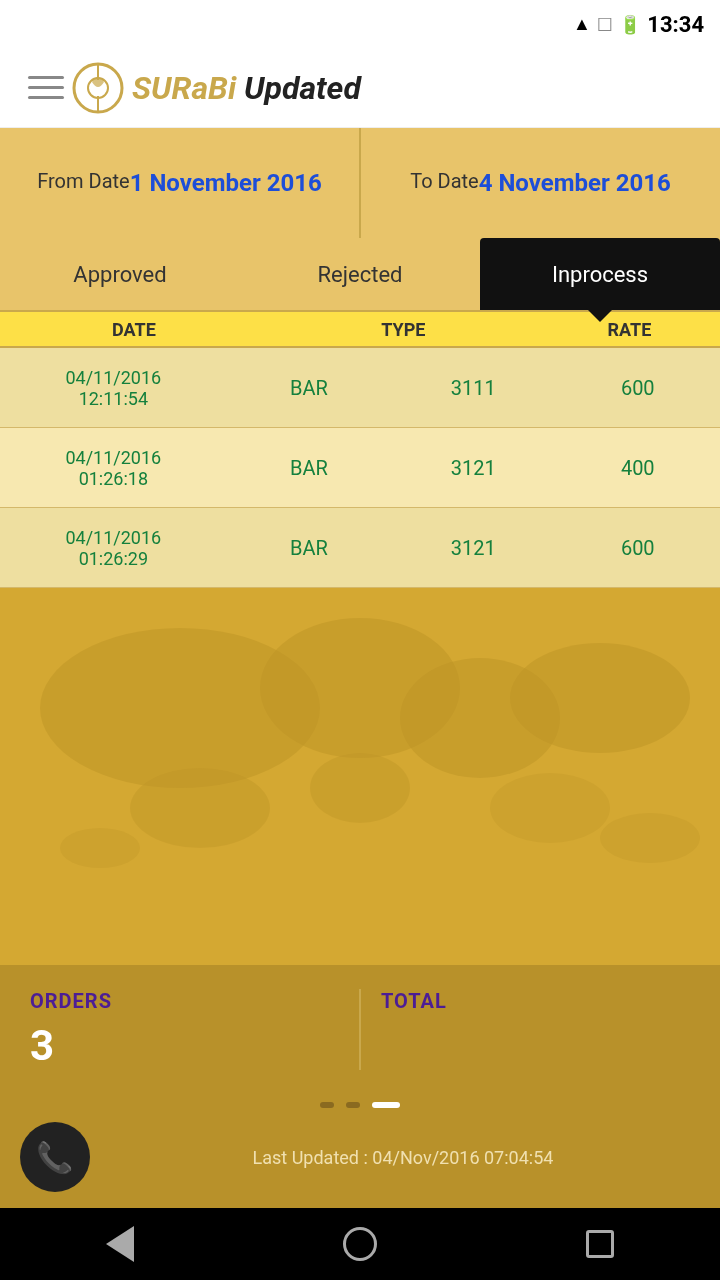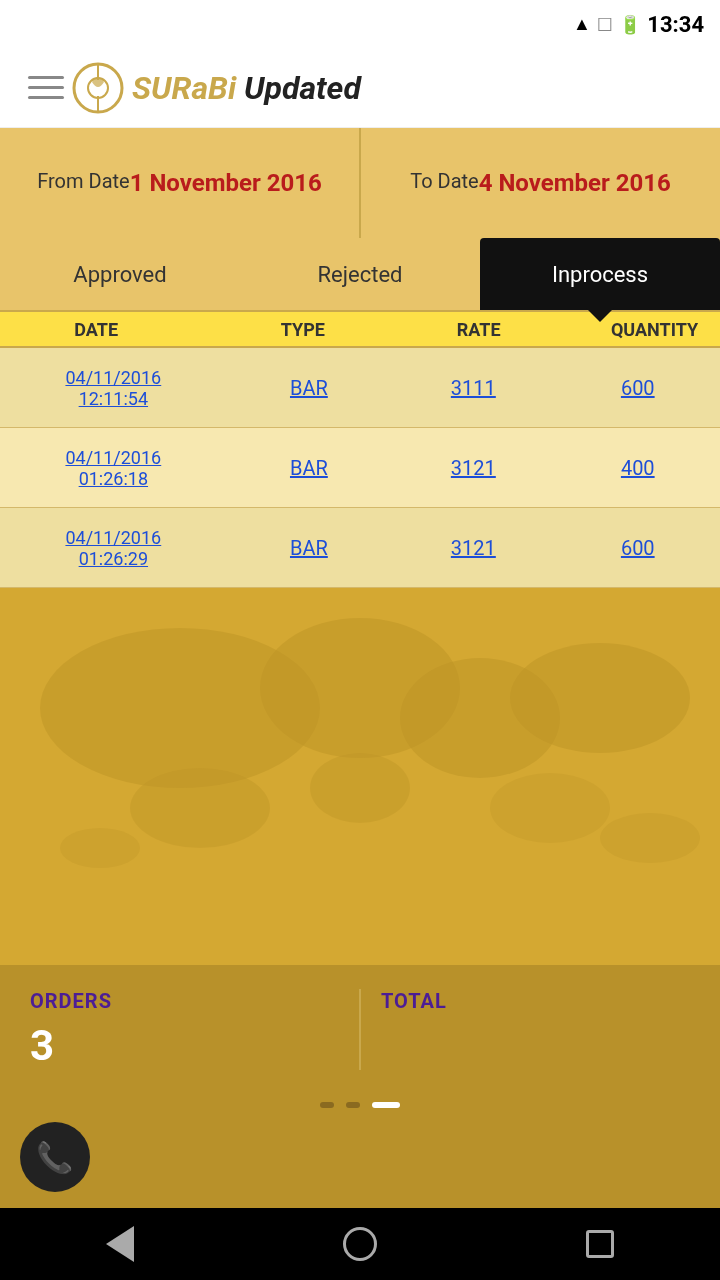--- a/index.html
+++ b/index.html
@@ -97,21 +97,21 @@
       border-right: 2px solid #c9a84c;
     }
     .date-label {
       font-size: 20px;
       color: #333;
       margin-bottom: 4px;
     }
     .date-value {
       font-size: 24px;
       font-weight: bold;
-      color: #b91c1c;
+      color: #1d4ed8;
     }
 
     
     .tab-bar {
       background: #e8c46a;
       display: flex;
       position: relative;
       height: 72px;
     }
     .tab {
@@ -180,24 +180,23 @@
     }
     .table-row:nth-child(odd) {
       background: #f7e8b0;
     }
     .td {
       flex: 1;
       display: flex;
       align-items: center;
       justify-content: center;
       font-size: 20px;
-      color: #1d4ed8;
+      color: #15803d;
       text-align: center;
       padding: 8px 20px;
-      text-decoration: underline;
     }
     .td:first-child {
       flex: 1.5;
       font-size: 18px;
     }
 
     
     .map-area {
       flex: 1;
       background: #d4a832;
@@ -378,21 +377,20 @@
   <div class="tab active">
     <span>Inprocess</span>
   </div>
 </div>
 
 <div class="table-container">
   <div class="table-header">
     <div class="th">DATE</div>
     <div class="th">TYPE</div>
     <div class="th">RATE</div>
-    <div class="th">QUANTITY</div>
   </div>
   <div class="table-row">
     <div class="td" style="white-space:pre-line;">04/11/2016
 12:11:54</div>
     <div class="td">BAR</div>
     <div class="td">3111</div>
     <div class="td">600</div>
   </div>
   <div class="table-row">
     <div class="td" style="white-space:pre-line;">04/11/2016
@@ -439,20 +437,21 @@
 <div class="pagination-dots">
   <div class="dot"></div>
   <div class="dot"></div>
   <div class="dot active"></div>
 </div>
 
 <div class="bottom-bar">
   <div class="phone-btn">
     <span class="phone-icon">📞</span>
   </div>
+  <span class="last-updated">Last Updated :  04/Nov/2016 07:04:54</span>
 </div>
 
 <div class="android-nav">
   <div class="nav-btn">
     <div class="nav-back"></div>
   </div>
   <div class="nav-btn">
     <div class="nav-home"></div>
   </div>
   <div class="nav-btn">

